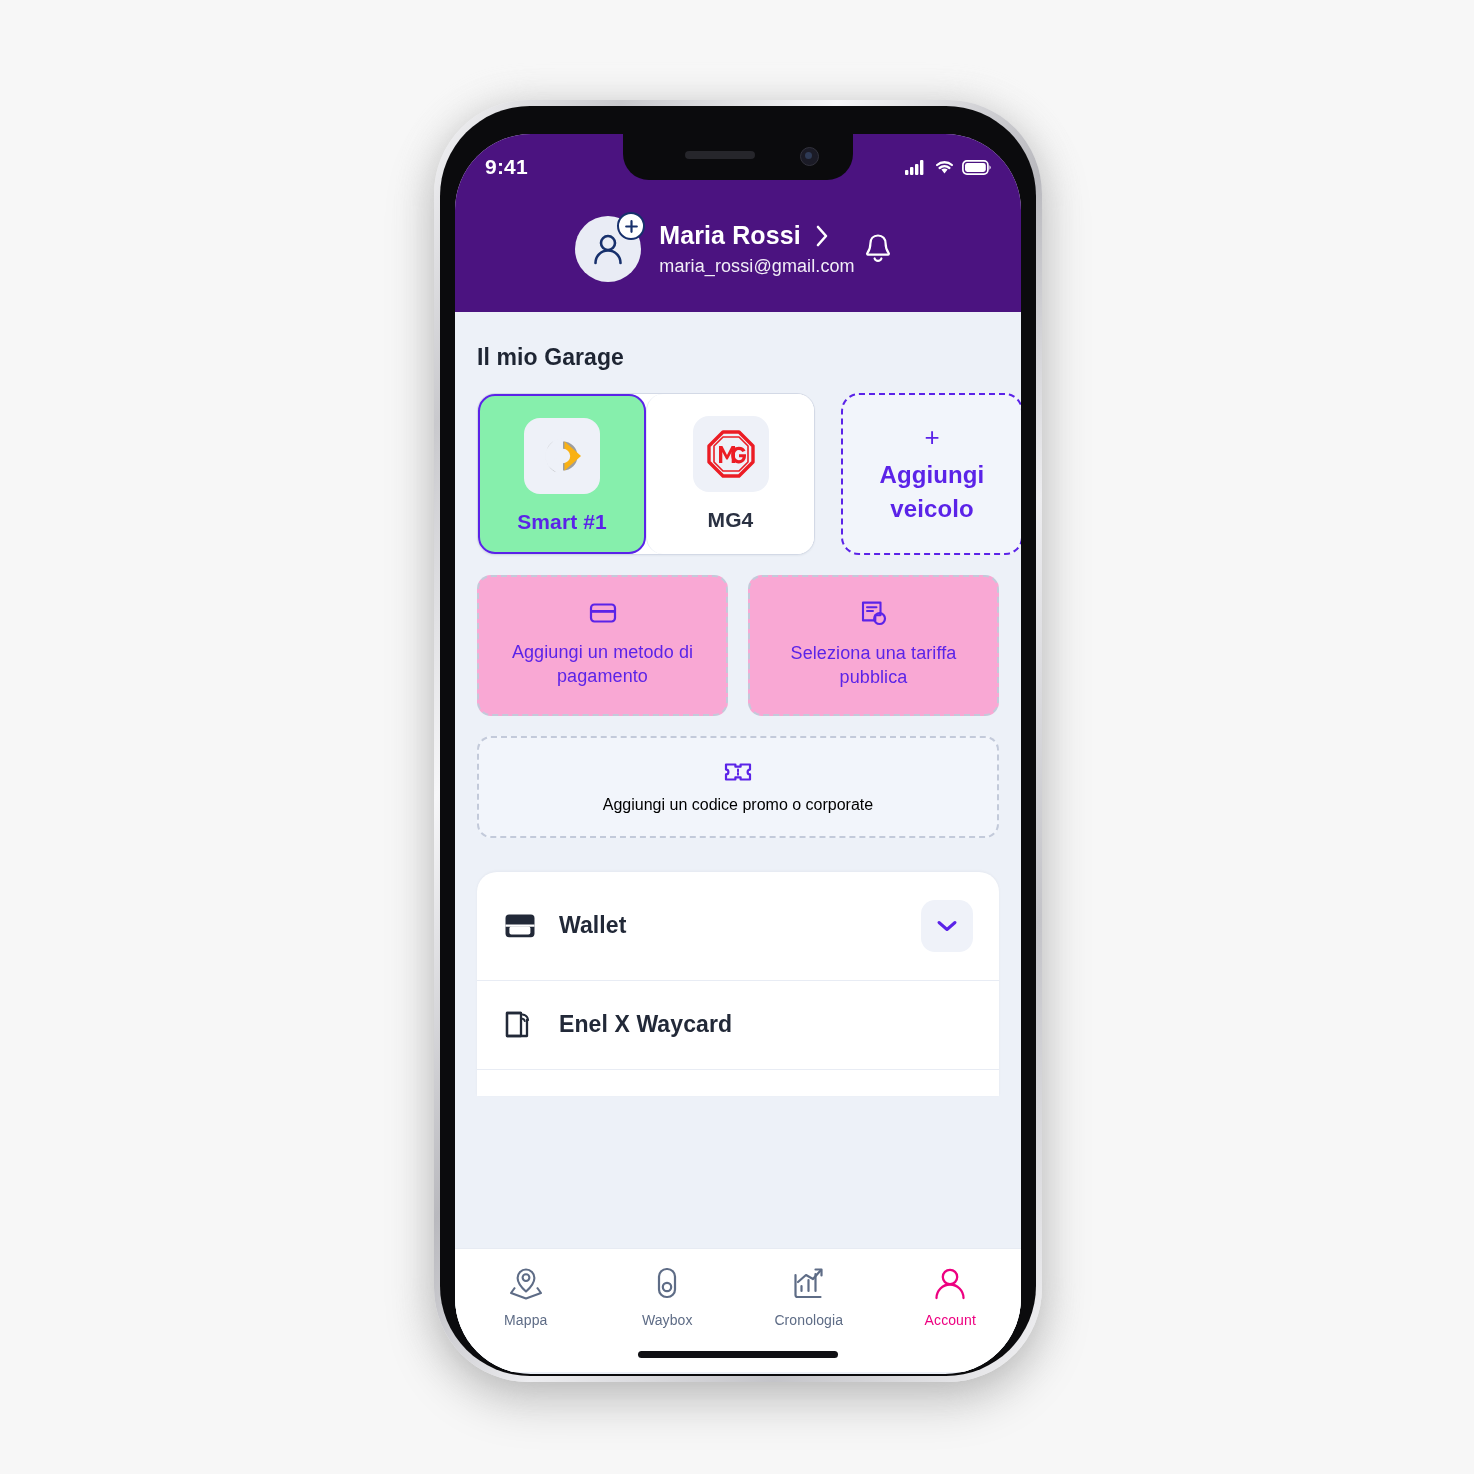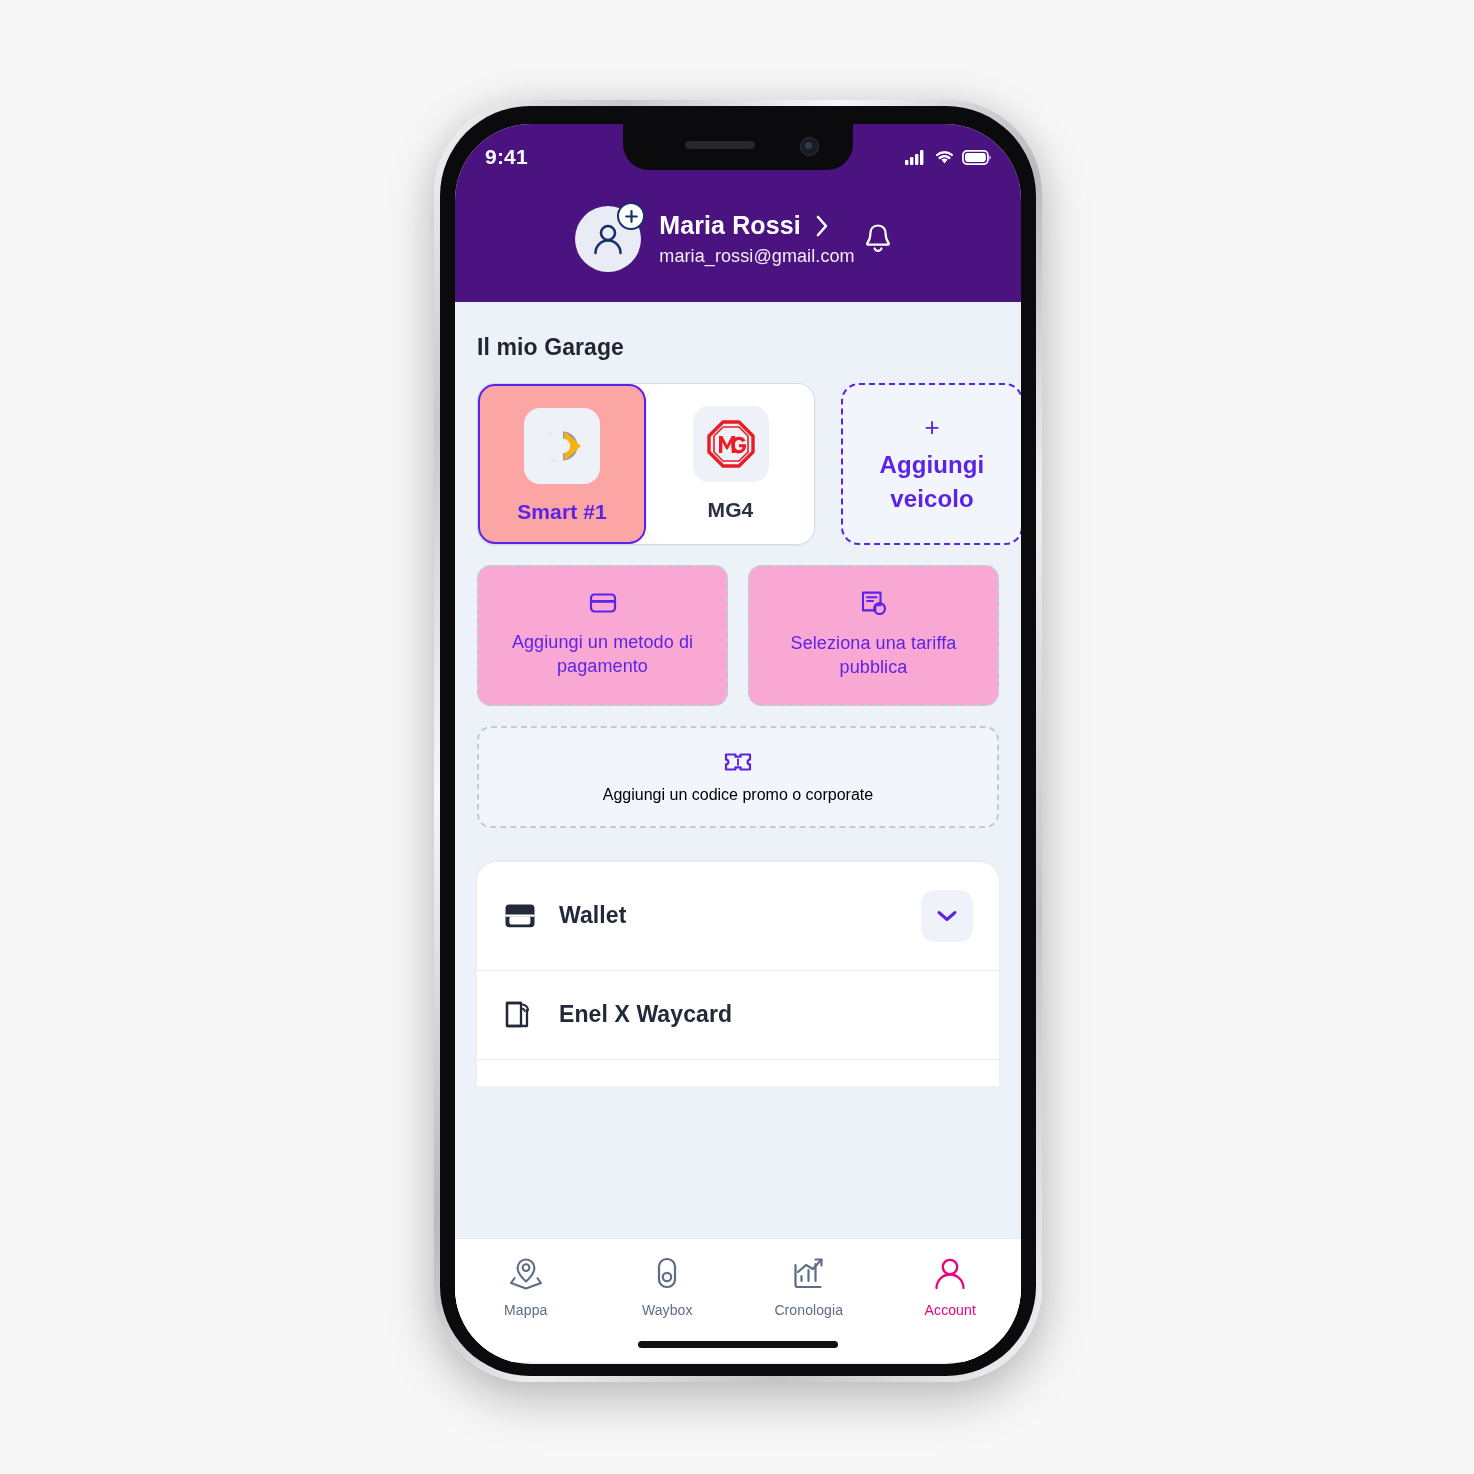--- a/index.html
+++ b/index.html
@@ -49,21 +49,21 @@
     top: 106px;
     width: 596px;
     height: 1270px;
     border-radius: 90px;
     background: #0b0b0d;
   }
 
   .screen {
     position: absolute;
     left: 455px;
-    top: 124px;
+    top: 134px;
     width: 566px;
     height: 1240px;
     border-radius: 76px;
     overflow: hidden;
     background: #edf1f8;
   }
 
   .notch {
     position: absolute;
     left: 50%;
@@ -242,21 +242,21 @@
     flex-direction: column;
     align-items: center;
     gap: 16px;
     cursor: pointer;
     box-sizing: border-box;
     border-radius: 17px;
     background: #ffffff;
   }
   .vehicle-item.selected {
     border: 2.5px solid #5b23e8;
-    background: #fca5a5;
+    background: #86efac;
   }
   .vehicle-item + .vehicle-item { border-left: 1.5px solid #e6eaf2; }
   .vehicle-logo-box {
     width: 76px; height: 76px;
     border-radius: 16px;
     background: #eef1f8;
     display: flex; align-items: center; justify-content: center;
   }
   .vehicle-label {
     font-size: 21px;

